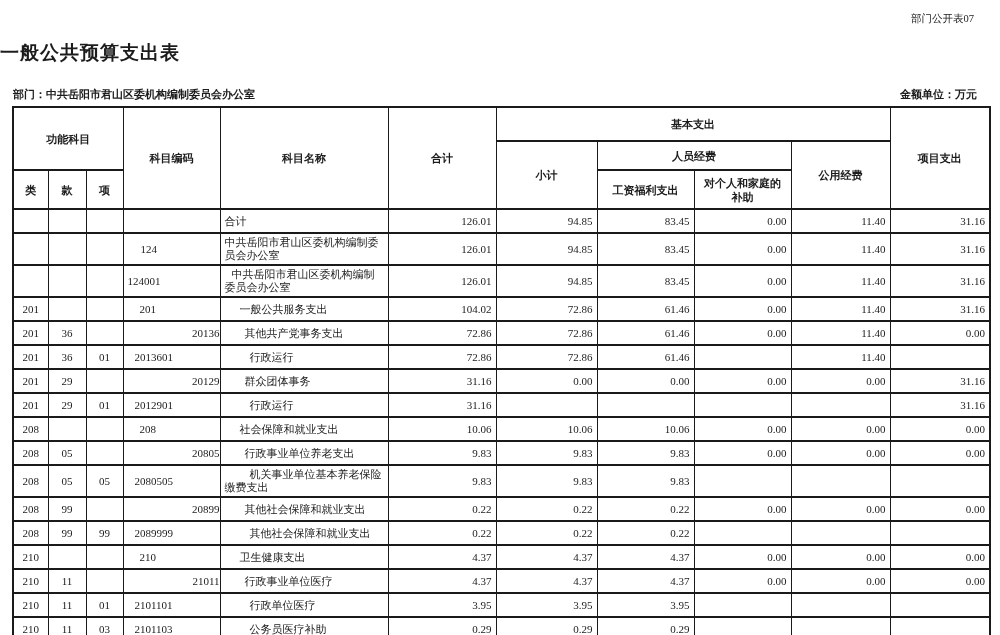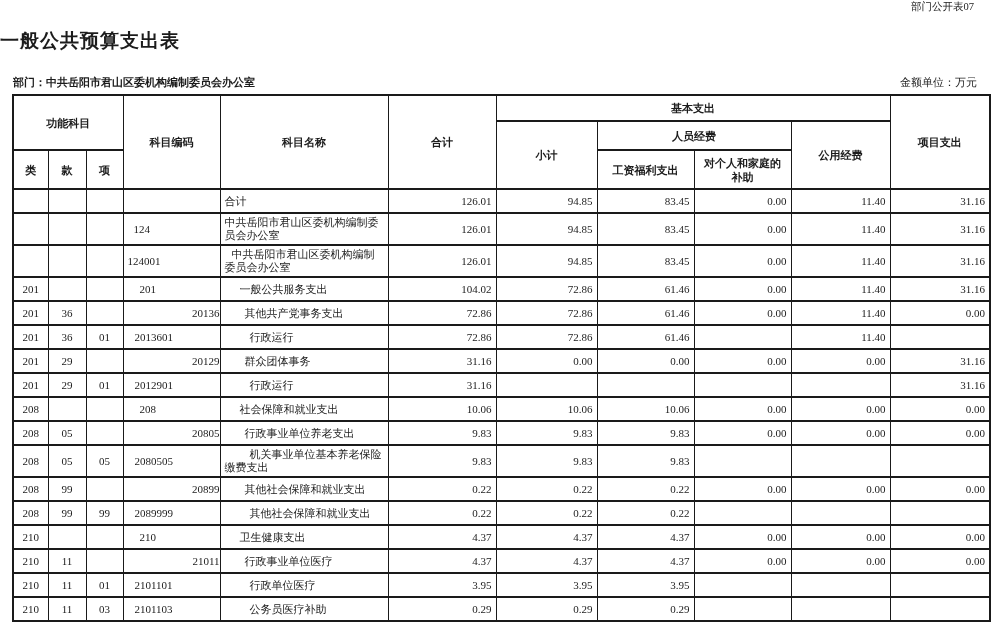--- a/index.html
+++ b/index.html
@@ -6,38 +6,38 @@
   html, body { background: #ffffff; }
   body {
     width: 1000px; height: 635px;
     font-family: "Liberation Serif", "DejaVu Serif", serif;
     color: #1c1c1c;
     overflow: hidden;
     position: relative;
   }
   .corner-note {
     text-align: right;
-    padding: 0 26px 0 0;
+    padding: 12px 26px 0 0;
     font-size: 10.5px;
   }
   .page-title {
     font-size: 19px;
     font-weight: bold;
     letter-spacing: 1px;
     margin-top: 14px;
   }
   .meta-row {
     display: flex;
     justify-content: space-between;
     align-items: flex-end;
     margin: 21px 23px 4px 13px;
     font-size: 11px;
   }
   .meta-dept { font-weight: bold; }
-  .meta-unit { font-weight: normal; }
+  .meta-unit { font-weight: bold; }
 
   table.budget {
     border-collapse: collapse;
     table-layout: fixed;
     margin-left: 12px;
     width: 977px;
     border: 2px solid #1a1a1a;
   }
   .budget th, .budget td {
     border-left: 1px solid #1a1a1a;
@@ -47,31 +47,31 @@
     font-size: 11px;
     vertical-align: middle;
     overflow: hidden;
   }
   .budget th {
     font-weight: bold;
     text-align: center;
     padding: 2px 5px;
     line-height: 14px;
   }
-  .h-row1 th { height: 26px; }
+  .h-row1 th { height: 34px; }
   .h-row2 th { height: 29px; }
   .h-row3 th { height: 39px; }
   .budget td {
     height: 24px;
     padding: 2px 0;
     line-height: 13px;
   }
   td.c-center { text-align: center; }
   td.c-code   { text-align: left; }
-  td.c-code.ind0 { padding-left: 10px; }
+  td.c-code.ind0 { padding-left: 17px; }
   td.c-code.ind1 { padding-left: 4px; }
   td.c-code.ind2 { padding-left: 16px; }
   td.c-code.ind3 { padding-left: 29px; text-align: right; }
   td.c-code.ind4 { padding-left: 11px; }
   td.c-name { text-align: left; padding-left: 4px; padding-right: 3px; }
   td.c-name.nind0 { text-indent: 0; }
   td.c-name.nind1 { text-indent: 7px; }
   td.c-name.nind2 { text-indent: 15px; }
   td.c-name.nind3 { text-indent: 20px; }
   td.c-name.nind4 { text-indent: 25px; }

